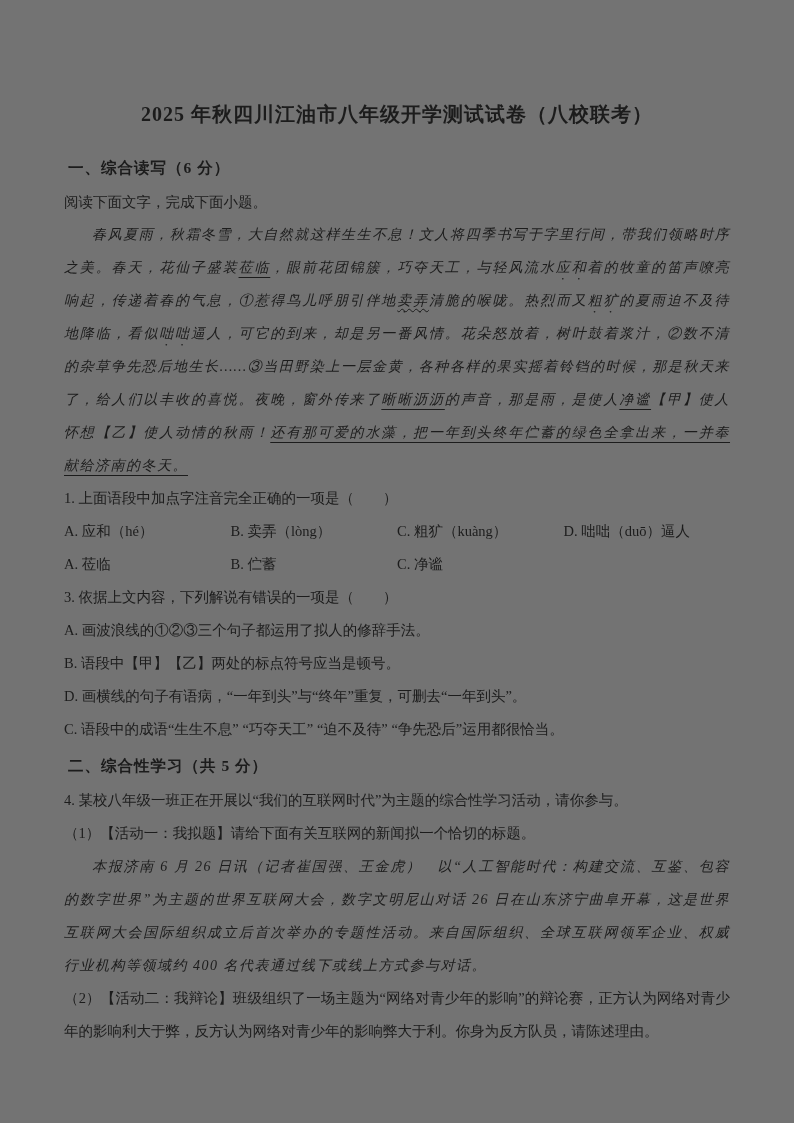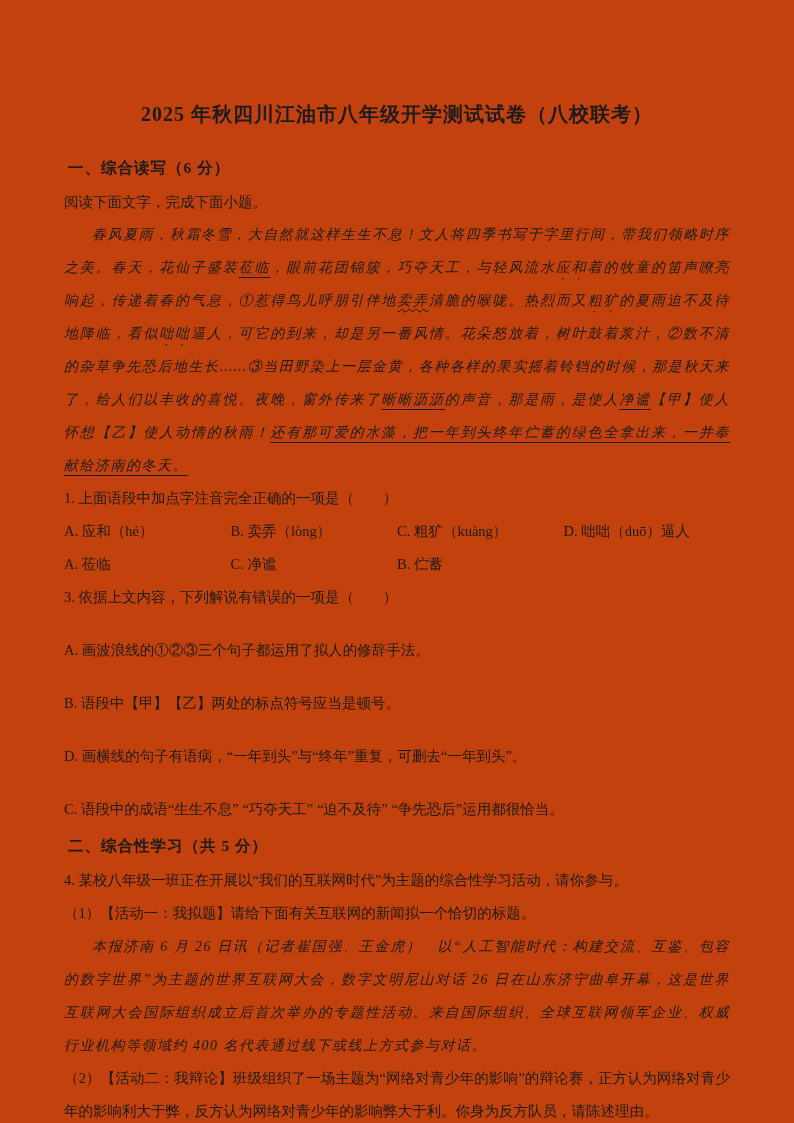--- a/index.html
+++ b/index.html
@@ -1,20 +1,20 @@
 <!DOCTYPE html>
 <html><head>
 <meta charset="utf-8">
 <style>
   html,body { margin:0; padding:0; background:#e8e8e8; }
   .page {
     position:relative;
     width:794px; height:1123px;
     margin:0 auto;
-    background:#c2410c;
+    background:#737373;
     box-sizing:border-box;
     padding:100px 64px 0 64px;
     overflow:hidden;
     font-family:"Liberation Serif","DejaVu Serif",serif;
     color:#1c1c1c;
     font-size:14.5px;
   }
   h1.doc-title {
     margin:0 0 24px 0;
     text-align:center;
@@ -47,21 +47,21 @@
     letter-spacing:1.5px;
     font-size:14px;
   }
   .body-par { text-align:justify; }
   .q-stem { line-height:33px; }
   .opt-grid {
     display:grid;
     grid-template-columns:1fr 1fr 1fr 1fr;
     line-height:33px;
   }
-  .opt-line { line-height:33px;margin-top:20px; }
+  .opt-line { line-height:33px; }
   
   .seg-plain { text-decoration:none; }
   .seg-underline {
     text-decoration:underline;
     text-decoration-thickness:1px;
     text-underline-offset:5px;
   }
   .seg-wavy {
     text-decoration-style:wavy;
     text-decoration-thickness:1px;
@@ -100,22 +100,22 @@
     <p class="q-stem">1. 上面语段中加点字注音完全正确的一项是（　　）</p>
     <div class="opt-grid">
       <span>A. 应和（hé）</span>
       <span>B. 卖弄（lòng）</span>
       <span>C. 粗犷（kuàng）</span>
       <span>D. 咄咄（duō）逼人</span>
     </div>
 
     <div class="opt-grid">
       <span>A. 莅临</span>
+      <span>B. 伫蓄</span>
       <span>C. 净谧</span>
-      <span>B. 伫蓄</span>
     </div>
 
     <p class="q-stem">3. 依据上文内容，下列解说有错误的一项是（　　）</p>
     <p class="opt-line">A. 画波浪线的①②③三个句子都运用了拟人的修辞手法。</p>
     <p class="opt-line">B. 语段中【甲】【乙】两处的标点符号应当是顿号。</p>
     <p class="opt-line">D. 画横线的句子有语病，“一年到头”与“终年”重复，可删去“一年到头”。</p>
     <p class="opt-line">C. 语段中的成语“生生不息” “巧夺天工” “迫不及待” “争先恐后”运用都很恰当。</p>
   </div>
 
   <div>

